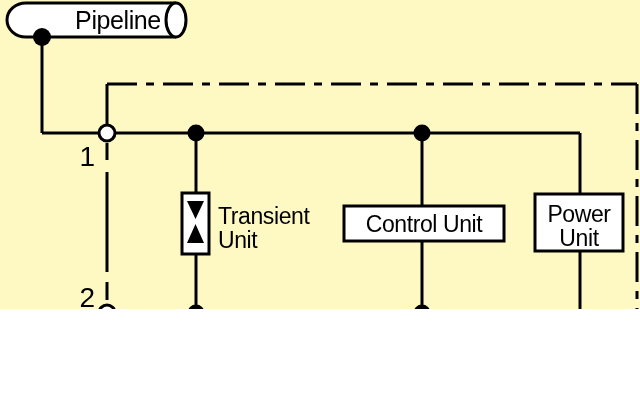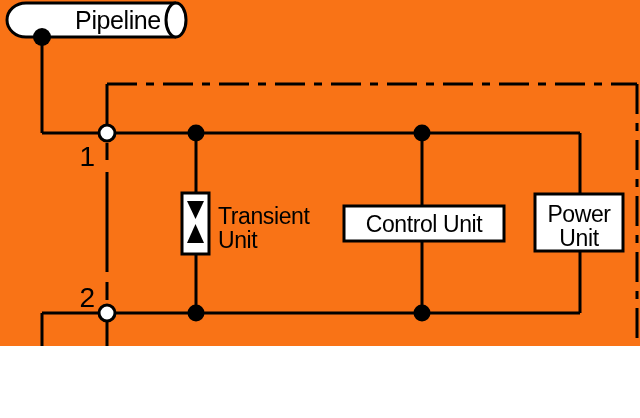--- a/index.html
+++ b/index.html
@@ -4,22 +4,22 @@
 <style>
   html, body {
     margin: 0;
     padding: 0;
     background: #ffffff;
     font-family: "Liberation Sans", sans-serif;
   }
   .stage {
     position: relative;
     width: 640px;
-    height: 346px;
-    background: #f97316;
+    height: 309px;
+    background: #fef9c3;
     overflow: hidden;
   }
   svg { display: block; }
   .wire   { stroke: #000; stroke-width: 3; fill: none; }
   .dashdot{ stroke: #000; stroke-width: 3; fill: none; stroke-dasharray: 30 9 8 9; }
   .boxfill{ stroke: #000; stroke-width: 3; fill: #ffffff; }
   .solid  { fill: #000; stroke: none; }
   .nodeOpen { fill: #ffffff; stroke: #000; stroke-width: 3; }
   text {
     fill: #000;

